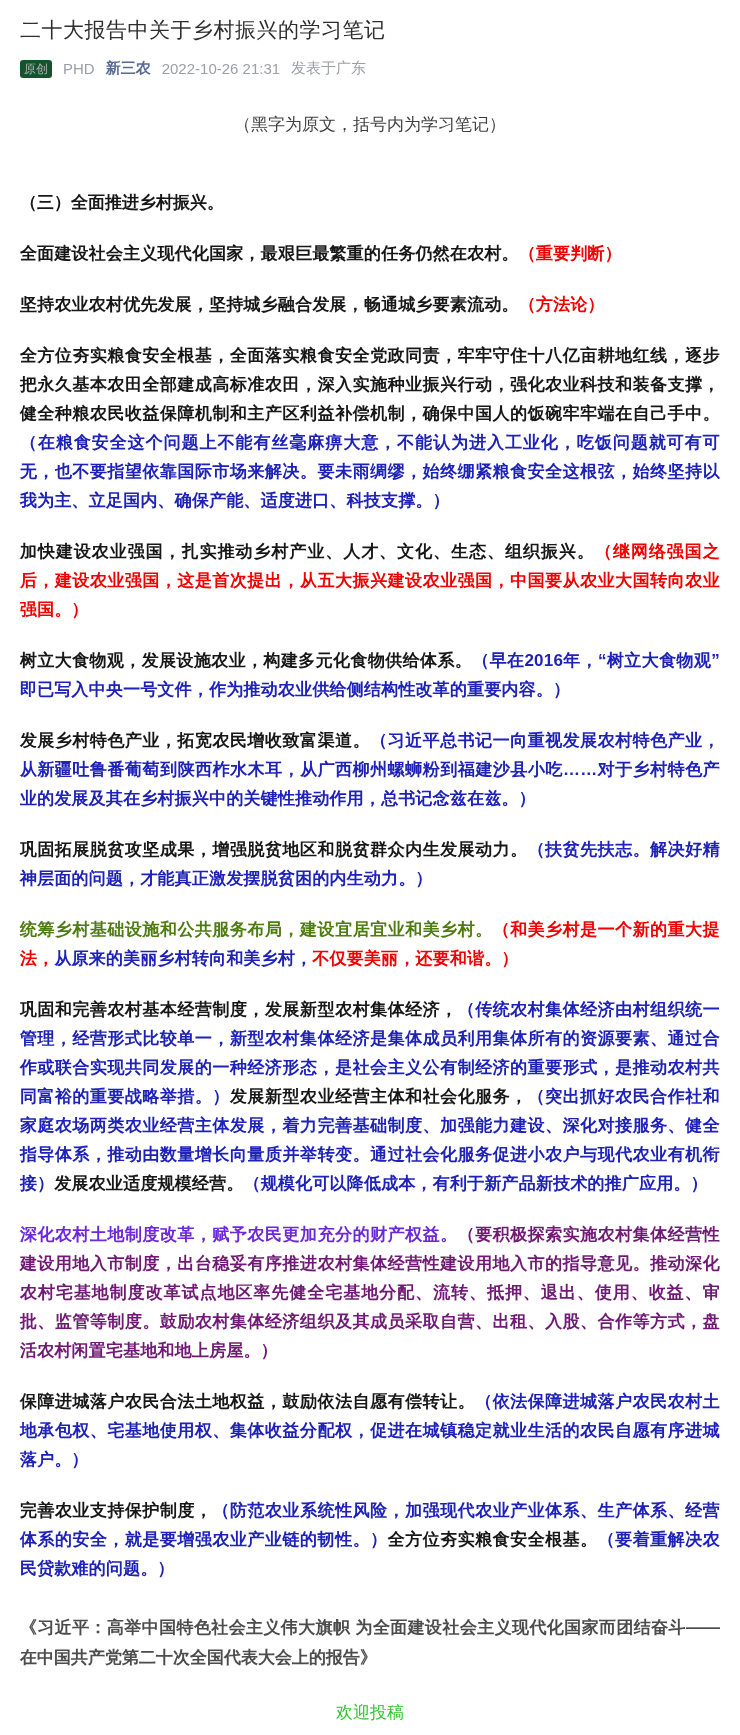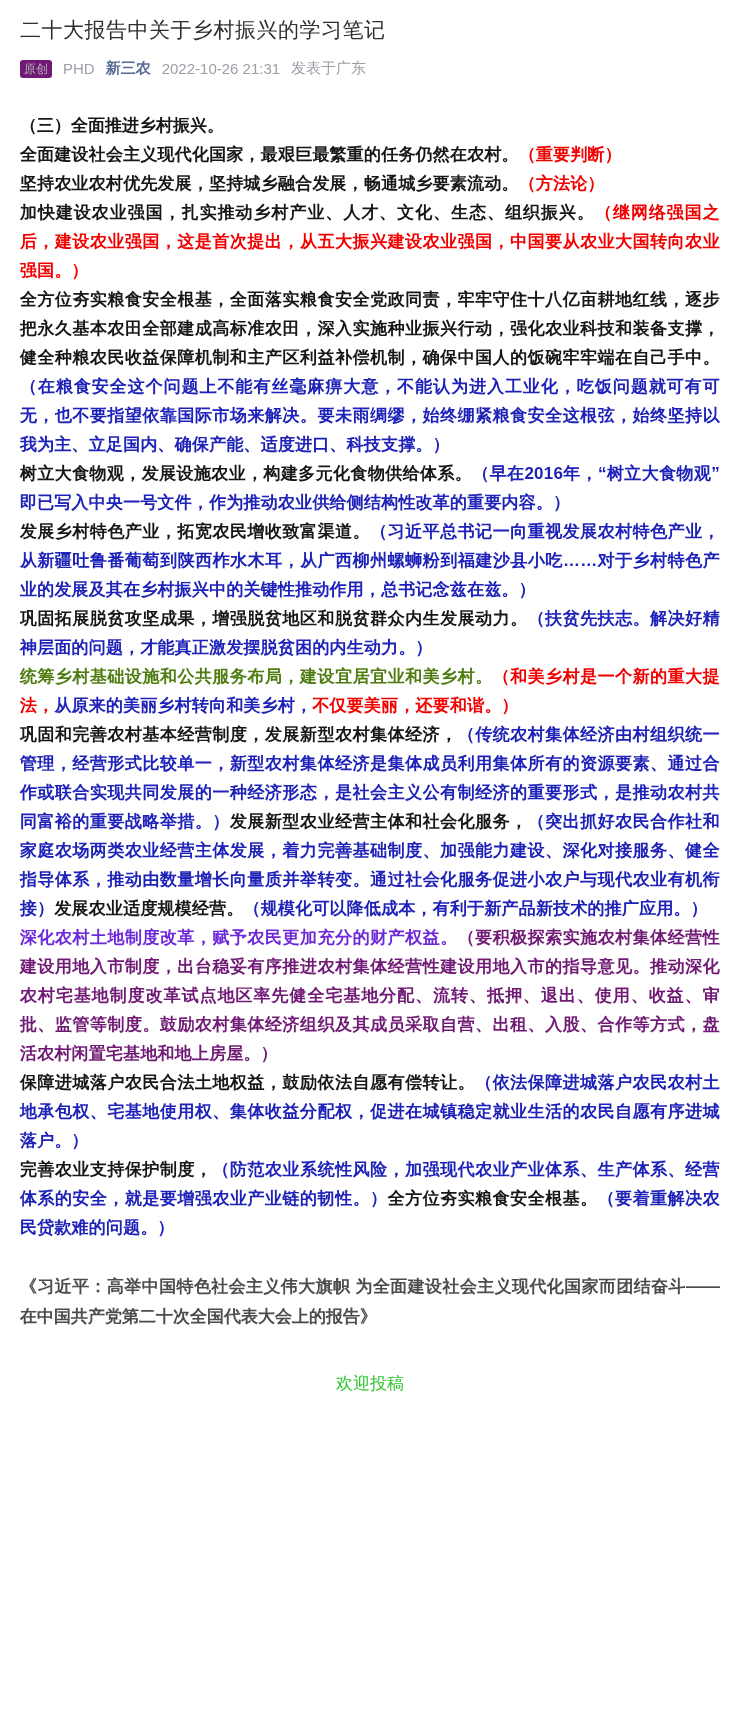--- a/index.html
+++ b/index.html
@@ -23,66 +23,67 @@
   .byline {
     margin-top:15px;
     display:flex;
     align-items:center;
     gap:11px;
     font-size:15px;
     color:#9b9fa6;
     white-space:nowrap;
   }
   .badge {
-    background:#701a75;
+    background:#14532d;
     color:#b5b5b5;
     font-size:12px;
     line-height:1;
     padding:3px 4px;
     border-radius:3px;
   }
   .account { color:#576b95; font-weight:600; cursor:pointer; }
 
   .note {
     margin-top:34px;
     text-align:center;
     font-size:17px;
     color:#3f3f3f;
     line-height:1.5;
   }
 
   .heading {
-    margin-top:33px;
+    margin-top:50px;
     font-size:17px;
     font-weight:700;
     color:#171717;
     line-height:29px;
   }
 
   .para {
+    margin-top:22px;
     font-size:17px;
     font-weight:700;
     line-height:29px;
     color:#171717;
     text-align:justify;
     letter-spacing:0.2px;
   }
   .para span { }
 
   .footer-ref {
     margin-top:30px;
     font-size:17px;
     font-weight:700;
     line-height:30px;
     color:#4c4c4c;
     text-align:justify;
   }
 
   .cta {
-    margin-top:40px;
+    margin-top:28px;
     text-align:center;
     font-size:17px;
     font-weight:400;
     cursor:pointer;
   }
 </style>
 </head>
 <body>
 
 <div class="page">
@@ -91,28 +92,29 @@
     <h1 class="title">二十大报告中关于乡村振兴的学习笔记</h1>
 
     <div class="byline">
       <span class="badge">原创</span>
       <span class="author">PHD</span>
       <span class="account" style="color: rgb(87, 107, 149);">新三农</span>
       <span class="datetime">2022-10-26 21:31</span>
       <span class="location">发表于广东</span>
     </div>
 
+    <div class="note">（黑字为原文，括号内为学习笔记）</div>
 
     <div class="heading">（三）全面推进乡村振兴。</div>
 
     <div id="article-body">
         <div class="para"><span style="color: rgb(23, 23, 23);">全面建设社会主义现代化国家，最艰巨最繁重的任务仍然在农村。</span><span style="color: rgb(242, 0, 0);">（重要判断）</span></div>
         <div class="para"><span style="color: rgb(23, 23, 23);">坚持农业农村优先发展，坚持城乡融合发展，畅通城乡要素流动。</span><span style="color: rgb(242, 0, 0);">（方法论）</span></div>
+        <div class="para"><span style="color: rgb(23, 23, 23);">全方位夯实粮食安全根基，全面落实粮食安全党政同责，牢牢守住十八亿亩耕地红线，逐步把永久基本农田全部建成高标准农田，深入实施种业振兴行动，强化农业科技和装备支撑，健全种粮农民收益保障机制和主产区利益补偿机制，确保中国人的饭碗牢牢端在自己手中。</span><span style="color: rgb(30, 34, 184);">（在粮食安全这个问题上不能有丝毫麻痹大意，不能认为进入工业化，吃饭问题就可有可无，也不要指望依靠国际市场来解决。要未雨绸缪，始终绷紧粮食安全这根弦，始终坚持以我为主、立足国内、确保产能、适度进口、科技支撑。）</span></div>
         <div class="para"><span style="color: rgb(23, 23, 23);">加快建设农业强国，扎实推动乡村产业、人才、文化、生态、组织振兴。</span><span style="color: rgb(242, 0, 0);">（继网络强国之后，建设农业强国，这是首次提出，从五大振兴建设农业强国，中国要从农业大国转向农业强国。）</span></div>
-        <div class="para"><span style="color: rgb(23, 23, 23);">全方位夯实粮食安全根基，全面落实粮食安全党政同责，牢牢守住十八亿亩耕地红线，逐步把永久基本农田全部建成高标准农田，深入实施种业振兴行动，强化农业科技和装备支撑，健全种粮农民收益保障机制和主产区利益补偿机制，确保中国人的饭碗牢牢端在自己手中。</span><span style="color: rgb(30, 34, 184);">（在粮食安全这个问题上不能有丝毫麻痹大意，不能认为进入工业化，吃饭问题就可有可无，也不要指望依靠国际市场来解决。要未雨绸缪，始终绷紧粮食安全这根弦，始终坚持以我为主、立足国内、确保产能、适度进口、科技支撑。）</span></div>
         <div class="para"><span style="color: rgb(23, 23, 23);">树立大食物观，发展设施农业，构建多元化食物供给体系。</span><span style="color: rgb(30, 34, 184);">（早在2016年，“树立大食物观”即已写入中央一号文件，作为推动农业供给侧结构性改革的重要内容。）</span></div>
         <div class="para"><span style="color: rgb(23, 23, 23);">发展乡村特色产业，拓宽农民增收致富渠道。</span><span style="color: rgb(30, 34, 184);">（习近平总书记一向重视发展农村特色产业，从新疆吐鲁番葡萄到陕西柞水木耳，从广西柳州螺蛳粉到福建沙县小吃……对于乡村特色产业的发展及其在乡村振兴中的关键性推动作用，总书记念兹在兹。）</span></div>
         <div class="para"><span style="color: rgb(23, 23, 23);">巩固拓展脱贫攻坚成果，增强脱贫地区和脱贫群众内生发展动力。</span><span style="color: rgb(30, 34, 184);">（扶贫先扶志。解决好精神层面的问题，才能真正激发摆脱贫困的内生动力。）</span></div>
         <div class="para"><span style="color: #4d7c0f;">统筹乡村基础设施和公共服务布局，建设宜居宜业和美乡村。</span><span style="color: rgb(242, 0, 0);">（和美乡村是一个新的重大提法，</span><span style="color: rgb(30, 34, 184);">从原来的美丽乡村转向和美乡村，</span><span style="color: rgb(242, 0, 0);">不仅要美丽，还要和谐。）</span></div>
         <div class="para"><span style="color: rgb(23, 23, 23);">巩固和完善农村基本经营制度，发展新型农村集体经济，</span><span style="color: rgb(30, 34, 184);">（传统农村集体经济由村组织统一管理，经营形式比较单一，新型农村集体经济是集体成员利用集体所有的资源要素、通过合作或联合实现共同发展的一种经济形态，是社会主义公有制经济的重要形式，是推动农村共同富裕的重要战略举措。）</span><span style="color: rgb(23, 23, 23);">发展新型农业经营主体和社会化服务，</span><span style="color: rgb(30, 34, 184);">（突出抓好农民合作社和家庭农场两类农业经营主体发展，着力完善基础制度、加强能力建设、深化对接服务、健全指导体系，推动由数量增长向量质并举转变。通过社会化服务促进小农户与现代农业有机衔接）</span><span style="color: rgb(23, 23, 23);">发展农业适度规模经营。</span><span style="color: rgb(30, 34, 184);">（规模化可以降低成本，有利于新产品新技术的推广应用。）</span></div>
         <div class="para"><span style="color: #6d28d9;">深化农村土地制度改革，赋予农民更加充分的财产权益。</span><span style="color: #701a75;">（要积极探索实施农村集体经营性建设用地入市制度，出台稳妥有序推进农村集体经营性建设用地入市的指导意见。推动深化农村宅基地制度改革试点地区率先健全宅基地分配、流转、抵押、退出、使用、收益、审批、监管等制度。鼓励农村集体经济组织及其成员采取自营、出租、入股、合作等方式，盘活农村闲置宅基地和地上房屋。）</span></div>
         <div class="para"><span style="color: rgb(23, 23, 23);">保障进城落户农民合法土地权益，鼓励依法自愿有偿转让。</span><span style="color: rgb(30, 34, 184);">（依法保障进城落户农民农村土地承包权、宅基地使用权、集体收益分配权，促进在城镇稳定就业生活的农民自愿有序进城落户。）</span></div>
         <div class="para"><span style="color: rgb(23, 23, 23);">完善农业支持保护制度，</span><span style="color: rgb(30, 34, 184);">（防范农业系统性风险，加强现代农业产业体系、生产体系、经营体系的安全，就是要增强农业产业链的韧性。）</span><span style="color: rgb(23, 23, 23);">全方位夯实粮食安全根基。</span><span style="color: rgb(30, 34, 184);">（要着重解决农民贷款难的问题。）</span></div>
       </div>
 

